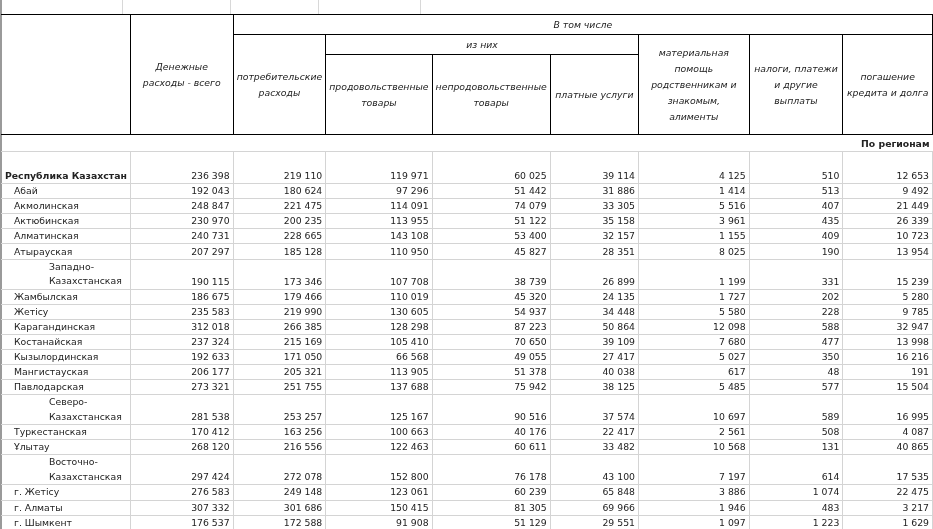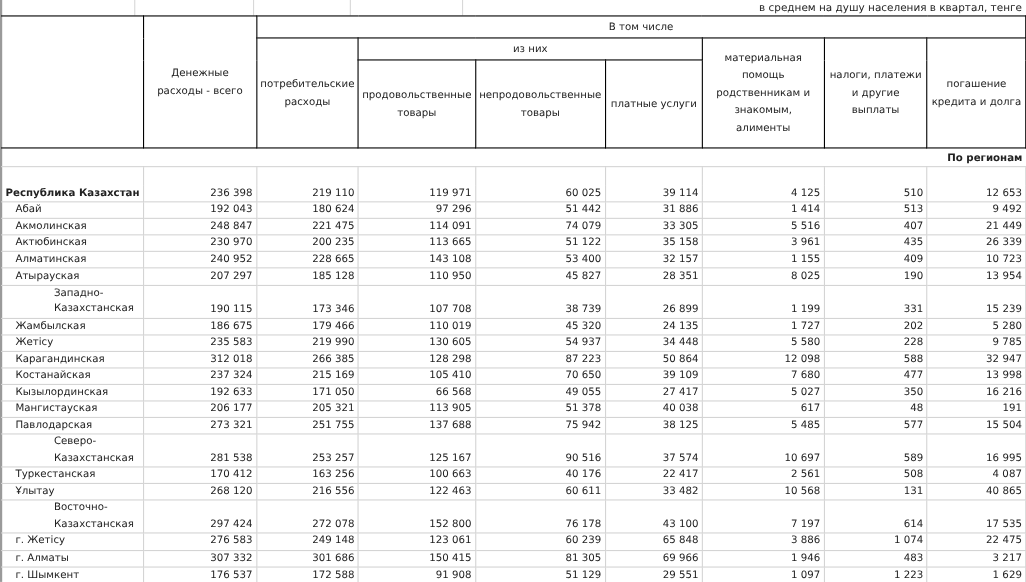--- a/index.html
+++ b/index.html
@@ -4,21 +4,21 @@
 <style>
   html, body { margin:0; padding:0; background:#ffffff; }
   body { width:933px; height:529px; overflow:hidden; position:relative;
          font-family:"DejaVu Sans", "Liberation Sans", sans-serif; color:#222; }
   .sheet { position:absolute; left:0; top:0; width:933px; height:529px; }
   .left-edge { position:absolute; left:0; top:0; width:2px; height:529px; background:#9a9a9a; }
   .unit-note { position:absolute; right:4px; top:2px; font-size:9.5px; white-space:nowrap; }
   .topgrid { position:absolute; top:0; height:14px; border-left:1px solid #d8d8d8; }
   table { position:absolute; left:1px; top:14px; border-collapse:collapse; table-layout:fixed; font-size:9.3px; }
   td, th { padding:0 3px; overflow:hidden; white-space:nowrap; }
-  th { font-weight:normal; vertical-align:middle; border:1.5px solid #000; white-space:normal; line-height:16px; }
+  th { font-weight:normal; vertical-align:middle; border:1.5px solid #000; white-space:normal; line-height:16px;font-style:italic; }
   th.nob-left { border-left:none; }
   .r-head1 th { height:19px; }
   .r-head2 th { height:19px; }
   .r-head3 th { height:79px; }
   .section td { height:16px; border-top:1.5px solid #000; border-bottom:1px solid #d4d4d4; font-weight:bold; text-align:right; }
   .spacer td { height:17px; border-right:1px solid #d4d4d4; }
   tbody.data td { height:14.1px; line-height:14px; border-right:1px solid #d4d4d4; border-bottom:1px solid #d4d4d4; text-align:right; padding-right:3px; }
   tbody.data td.name { text-align:left; padding-left:13px; }
   tbody.data tr.total td.name { padding-left:4px; font-weight:bold; }
   tbody.data tr.two td { height:28.5px; vertical-align:bottom; }
@@ -26,21 +26,20 @@
 </style>
 </head>
 <body>
 
 <div class="sheet">
   <div class="left-edge"></div>
   <div class="topgrid" style="left:122px"></div>
   <div class="topgrid" style="left:230px"></div>
   <div class="topgrid" style="left:318px"></div>
   <div class="topgrid" style="left:420px"></div>
-  <div class="unit-note">в среднем на душу населения  в квартал, тенге</div>
 
   <table>
     <colgroup>
       <col style="width:121px">
         <col style="width:108px">
         <col style="width:88px">
         <col style="width:102px">
       <col style="width:112px">
         <col style="width:93px">
         <col style="width:114px">
@@ -113,30 +112,30 @@
           <td>74 079</td>
           <td>33 305</td>
           <td>5 516</td>
           <td>407</td>
           <td>21 449</td>
         </tr>
         <tr>
           <td class="name">Актюбинская</td>
           <td>230 970</td>
           <td>200 235</td>
-          <td>113 665</td>
+          <td>113 955</td>
           <td>51 122</td>
           <td>35 158</td>
           <td>3 961</td>
           <td>435</td>
           <td>26 339</td>
         </tr>
         <tr>
           <td class="name">Алматинская</td>
-          <td>240 952</td>
+          <td>240 731</td>
           <td>228 665</td>
           <td>143 108</td>
           <td>53 400</td>
           <td>32 157</td>
           <td>1 155</td>
           <td>409</td>
           <td>10 723</td>
         </tr>
         <tr>
           <td class="name">Атырауская</td>

